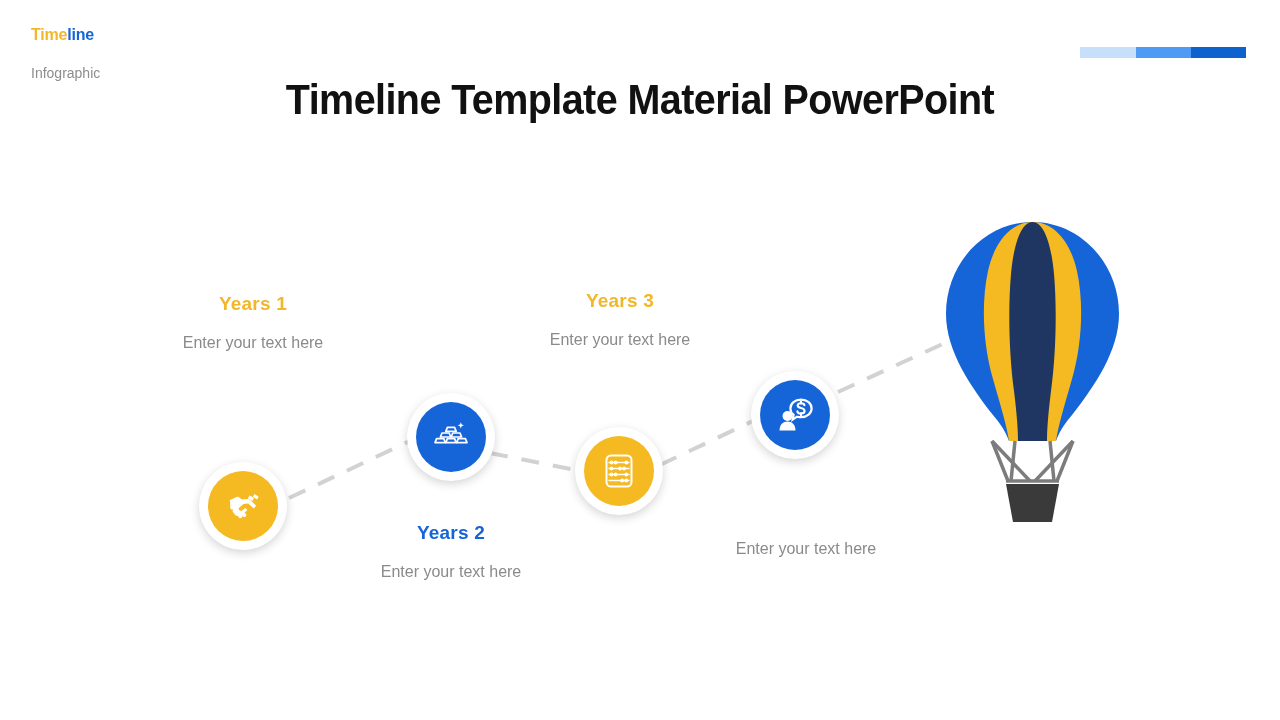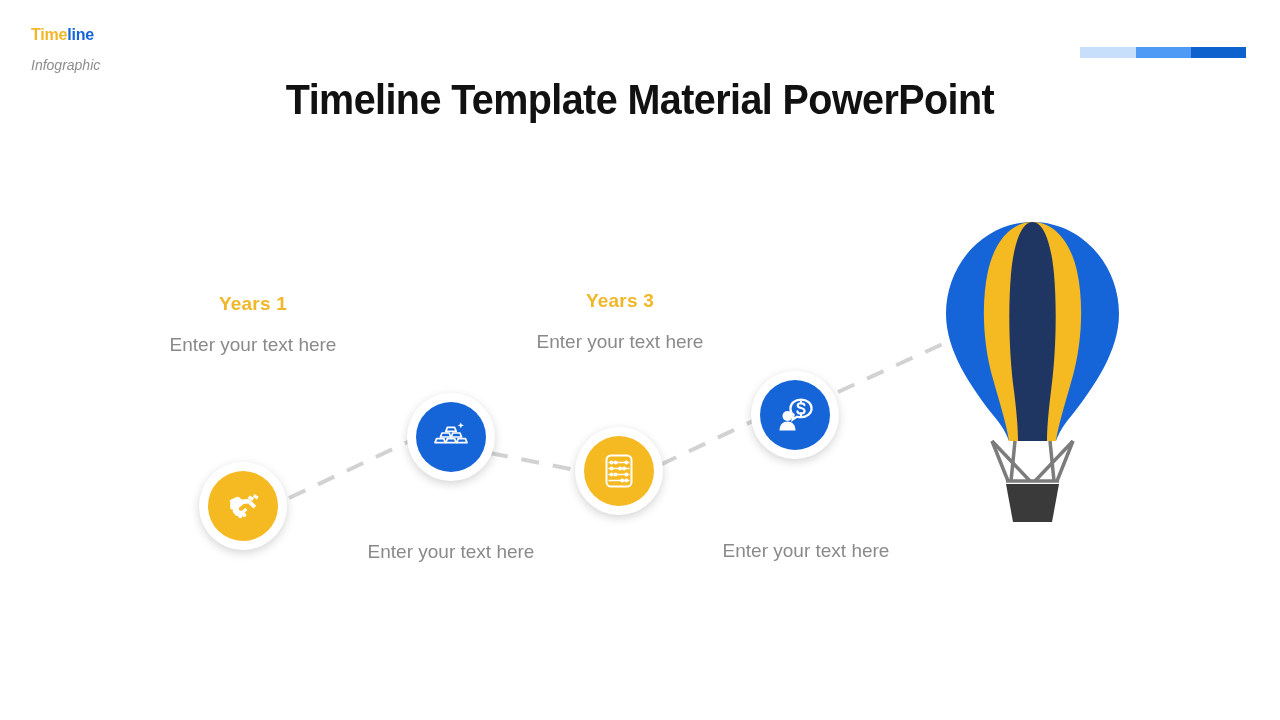--- a/index.html
+++ b/index.html
@@ -30,25 +30,24 @@
   }
   .brand-title {
     font-size: 16px;
     font-weight: bold;
     letter-spacing: -0.2px;
     white-space: nowrap;
   }
   .brand-a { color: #f2b728; }
   .brand-b { color: #1565d8; }
   .brand-sub {
-    margin-top: 15px;
+    margin-top: 23px;
     font-size: 14px;
     color: #8d8d8d;
     font-weight: normal;
-    font-style: italic;
   }
 
   
   .deco-bars {
     position: absolute;
     top: 47px;
     left: 1080px;
     display: flex;
     width: 166px;
     height: 11px;
@@ -122,21 +121,21 @@
   .label-year {
     font-size: 19px;
     font-weight: bold;
     letter-spacing: 0.2px;
     white-space: nowrap;
   }
   .label-year.gold { color: #f2b728; }
   .label-year.blue { color: #1565d8; }
   .label-text {
     margin-top: 19px;
-    font-size: 19px;
+    font-size: 16px;
     color: #8a8a8a;
     white-space: nowrap;
   }
 
   .label-block.l1 { left: 133px; top: 277px; }
   .label-block.l2 { left: 331px; top: 506px; }
   .label-block.l3 { left: 500px; top: 274px; }
   .label-block.l4 { left: 686px; top: 505px; }
 
   
@@ -257,20 +256,21 @@
         </svg>
       </div>
     </div>
 
     <div class="label-block l1">
       <div class="label-year gold">Years 1</div>
       <div class="label-text">Enter your text here</div>
     </div>
 
     <div class="label-block l2">
+      <div class="label-year blue">Years 2</div>
       <div class="label-text">Enter your text here</div>
     </div>
 
     <div class="label-block l3">
       <div class="label-year gold">Years 3</div>
       <div class="label-text">Enter your text here</div>
     </div>
 
     <div class="label-block l4">
       <div class="label-text">Enter your text here</div>

